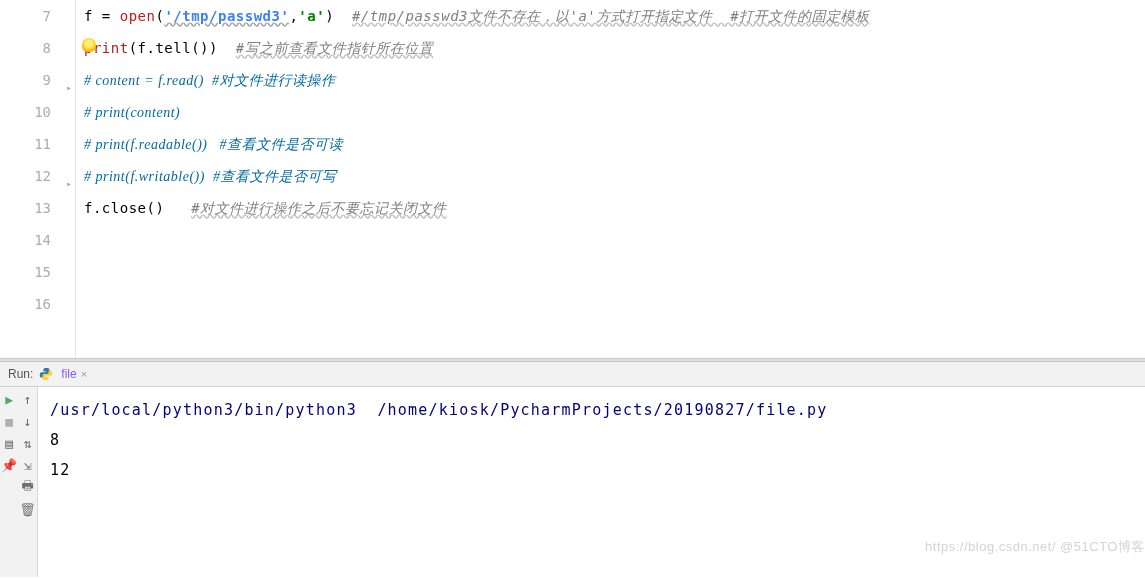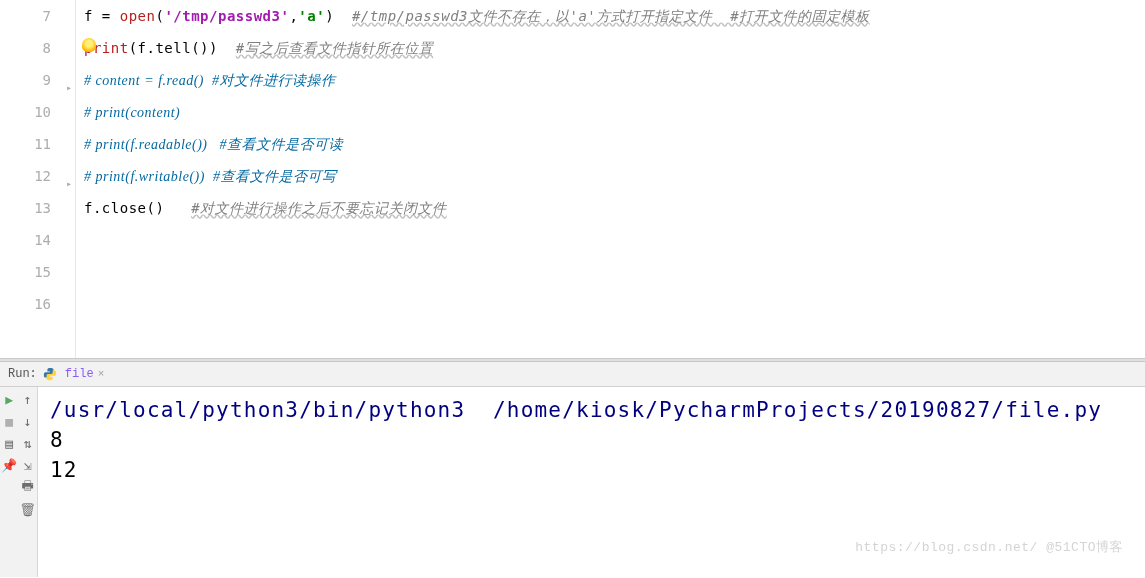--- a/index.html
+++ b/index.html
@@ -42,21 +42,21 @@
   white-space: pre;
   letter-spacing: 0.5px;
   position: relative;
 }
 .hl-line {
   background: #fffae3;
 }
 .tok-id { color: #000000; }
 .tok-fn { color: #b91c1c; }
 .tok-str { color: #008000; font-weight: bold; }
-.tok-str-bold { color: #a21caf; font-weight: bold; text-decoration-style: wavy; text-decoration-color: #a0a0a0; }
+.tok-str-bold { color: #3b82f6; font-weight: bold; text-decoration: underline; text-decoration-style: wavy; text-decoration-color: #a0a0a0; }
 .tok-comment { color: #0369a1; font-style: italic; font-family: Liberation Serif, serif; }
 .tok-comment-u { color: #808080; font-style: italic; text-decoration: underline; text-decoration-style: wavy; text-decoration-color: #c0c0c0; margin-top: 48px; }
 .fold-marker {
   position: absolute;
   left: -18px;
   top: 8px;
   width: 12px;
   height: 12px;
   color: #b0b0b0;
   font-size: 10px;
@@ -79,21 +79,21 @@
 }
 .run-header {
   height: 25px;
   background: #f2f2f2;
   border-bottom: 1px solid #d0d0d0;
   display: flex;
   align-items: center;
   padding-left: 8px;
   font-size: 12px;
   color: #555;
-  font-family: Liberation Mono, monospace;
+  font-family: Liberation Sans, sans-serif;
 }
 .run-header .tab-label {
   margin-left: 8px;
   color: #8b5cf6;
 }
 .run-header .py-icon {
   width: 14px; height: 14px; margin-left: 6px;
   display: inline-block;
 }
 .run-header .close-x {
@@ -123,37 +123,37 @@
   display: flex; align-items: center; justify-content: center;
   color: #6e6e6e;
   font-size: 13px;
   cursor: pointer;
 }
 .tool-icon.play { color: #59a869; }
 .tool-icon.stop { color: #b0b0b0; }
 .console {
   flex: 1;
   padding: 8px 12px;
-  font-size: 21px;
+  font-size: 15px;
   letter-spacing: 1.2px;
 }
 .console-line {
   line-height: 30px;
   white-space: pre;
   color: #000;
 }
 .console-line.path { color: #000080; }
 .console-line.exit { color: #000; }
 .watermark {
   position: absolute;
-  right: 22px;
+  right: 0;
   bottom: 22px;
   color: #d4d4d4;
   font-size: 13px;
-  font-family: Liberation Mono, monospace;
+  font-family: Liberation Sans, sans-serif;
   letter-spacing: 0.5px;
 }
 </style>
 </head>
 <body>
 
 <div class="editor-pane">
   <div class="gutter">
     <div class="ln">7</div>
     <div class="ln">8</div>
@@ -161,21 +161,21 @@
     <div class="ln">10</div>
     <div class="ln">11</div>
     <div class="ln">12</div>
     <div class="ln">13</div>
     <div class="ln">14</div>
     <div class="ln">15</div>
     <div class="ln">16</div>
   </div>
   <div class="code-area">
     <div class="code-line"><span class="tok-id">f = </span><span class="tok-fn">open</span><span class="tok-id">(</span><span class="tok-str-bold">'/tmp/passwd3'</span><span class="tok-id">,</span><span class="tok-str">'a'</span><span class="tok-id">)  </span><span class="tok-comment-u">#/tmp/passwd3文件不存在，以'a'方式打开指定文件  #打开文件的固定模板</span></div>
-    <div class="code-line"><span class="bulb"></span><span class="tok-fn">print</span><span class="tok-id">(f.tell())  </span><span class="tok-comment-u">#写之后查看文件指针所在位置</span></div>
+    <div class="code-line"><span class="bulb"></span><span class="tok-fn">print</span><span class="tok-id">(f.tell())  </span><span class="tok-comment-u">#写之前查看文件指针所在位置</span></div>
     <div class="code-line"><span class="fold-marker">▸</span><span class="tok-comment"># content = f.read()  #对文件进行读操作</span></div>
     <div class="code-line"><span class="tok-comment"># print(content)</span></div>
     <div class="code-line"><span class="tok-comment"># print(f.readable())   #查看文件是否可读</span></div>
     <div class="code-line"><span class="fold-marker">▸</span><span class="tok-comment"># print(f.writable())  #查看文件是否可写</span></div>
     <div class="code-line"><span class="tok-id">f.close()   </span><span class="tok-comment-u">#对文件进行操作之后不要忘记关闭文件</span></div>
     <div class="code-line"><span></span></div>
   </div>
 </div>
 
 <div class="splitter"></div>

